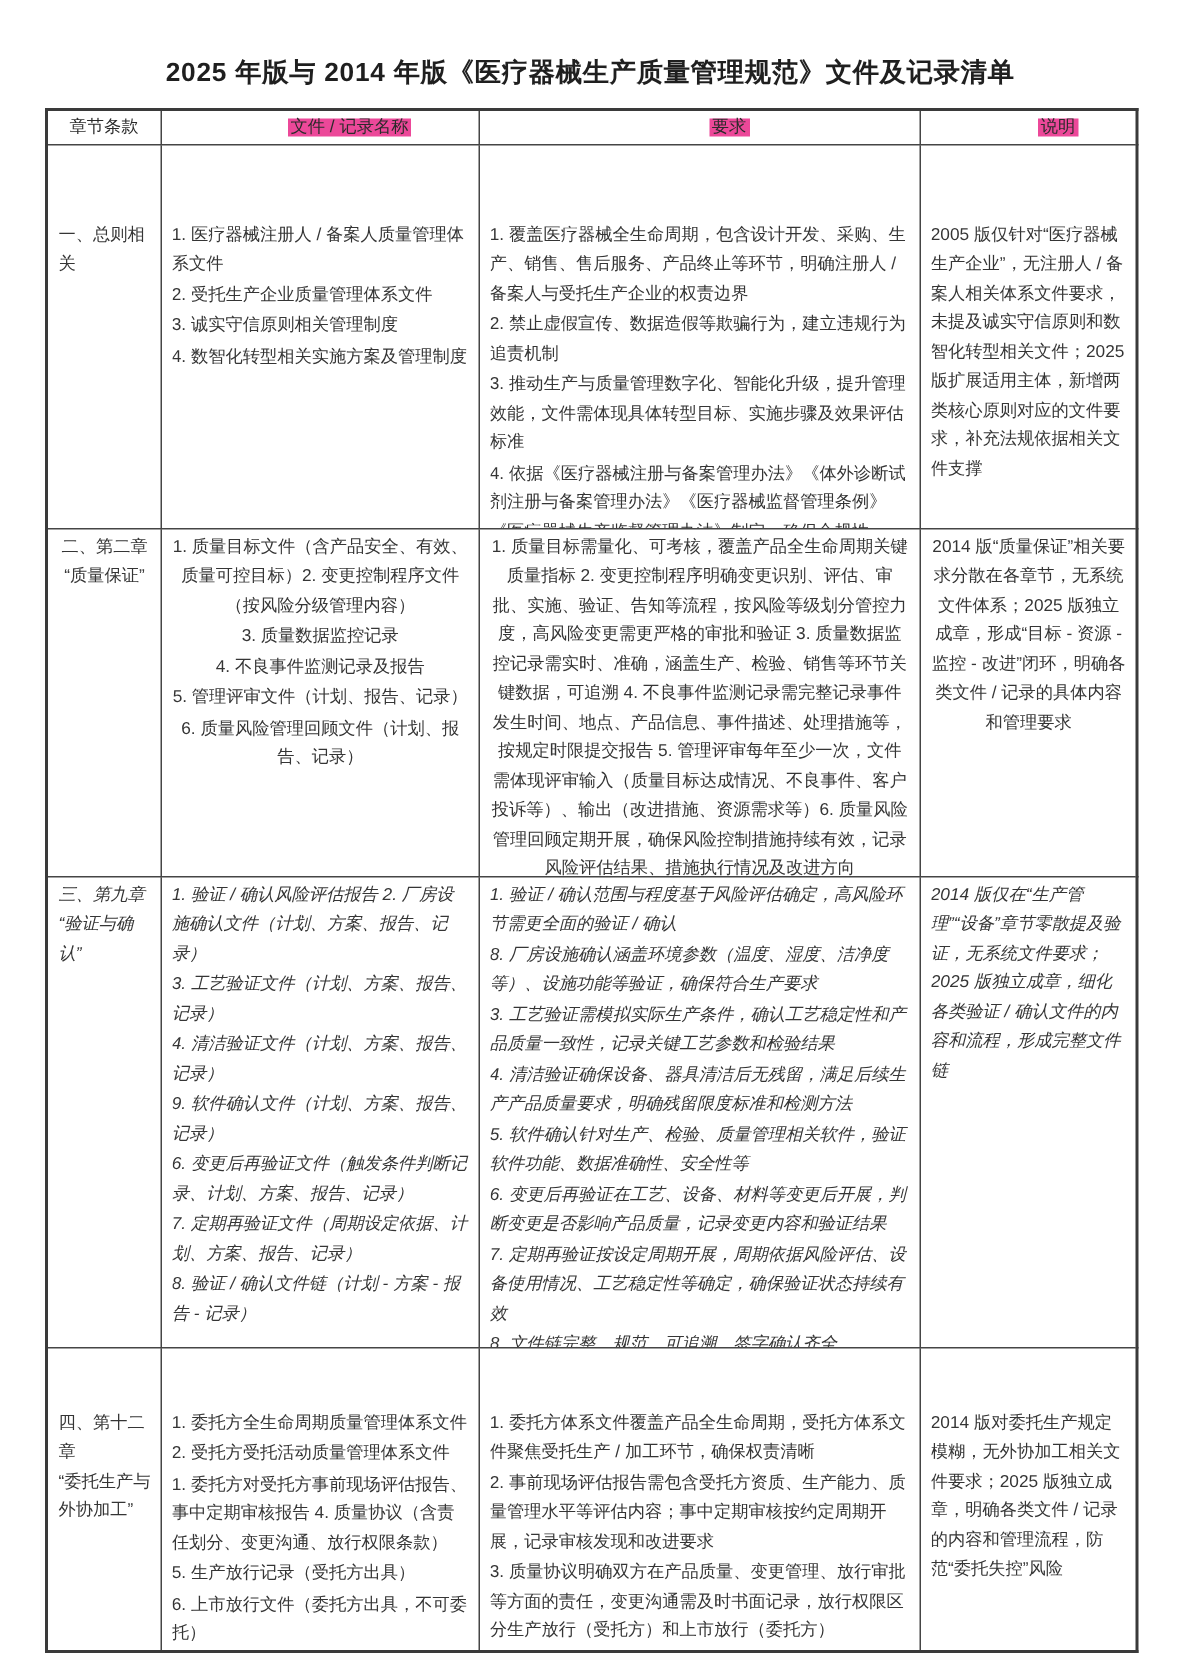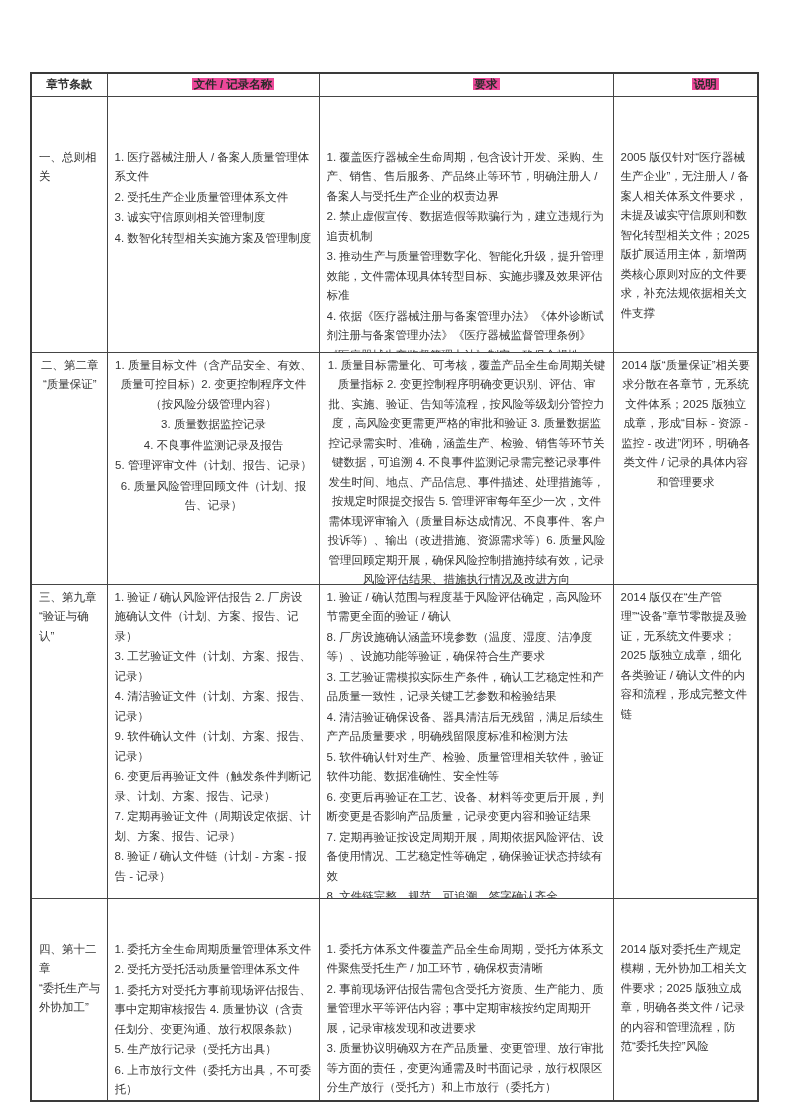--- a/index.html
+++ b/index.html
@@ -33,50 +33,51 @@
     table-layout: fixed;
     border: 2px solid #3a3a3a;
   }
   .doc-table th, .doc-table td {
     border: 1px solid #454545;
     vertical-align: top;
   }
   .doc-table thead th {
     height: 23px;
     font-size: 11.5px;
-    font-weight: bold;
+    font-weight: normal;
     text-align: center;
     vertical-align: middle;
     padding: 2px;
     color: #2b2b2b;
   }
   .hl {
     background: #ec4899;
     padding: 0 2px;
     margin-left: 40px;
   }
   .doc-table td {
     padding: 3px 6px 0 7px;
     font-size: 11.5px;
     line-height: 19.5px;
     color: #353535;
   }
   .clip { overflow: hidden; }
   tr.r1 .clip { height: 204px; margin-top: 48px; }
   tr.r2 .clip { height: 228px; text-align: center; }
-  tr.r3 .clip { height: 310px; }
+  tr.r3 .clip { height: 310px; font-style: italic; }
   tr.r4 .clip { height: 160px; margin-top: 38px; }
   .para { margin: 0 0 1px 0; }
   .chapter { white-space: pre-line; }
 </style>
 </head>
 <body>
 
 <div class="page">
 
+  <div class="doc-title">2025 年版与 2014 年版《医疗器械生产质量管理规范》文件及记录清单</div>
 
   <table class="doc-table">
     <colgroup>
       <col style="width:76px">
       <col style="width:212px">
       <col style="width:294px">
       <col style="width:145px">
     </colgroup>
     <thead>
       <tr>

